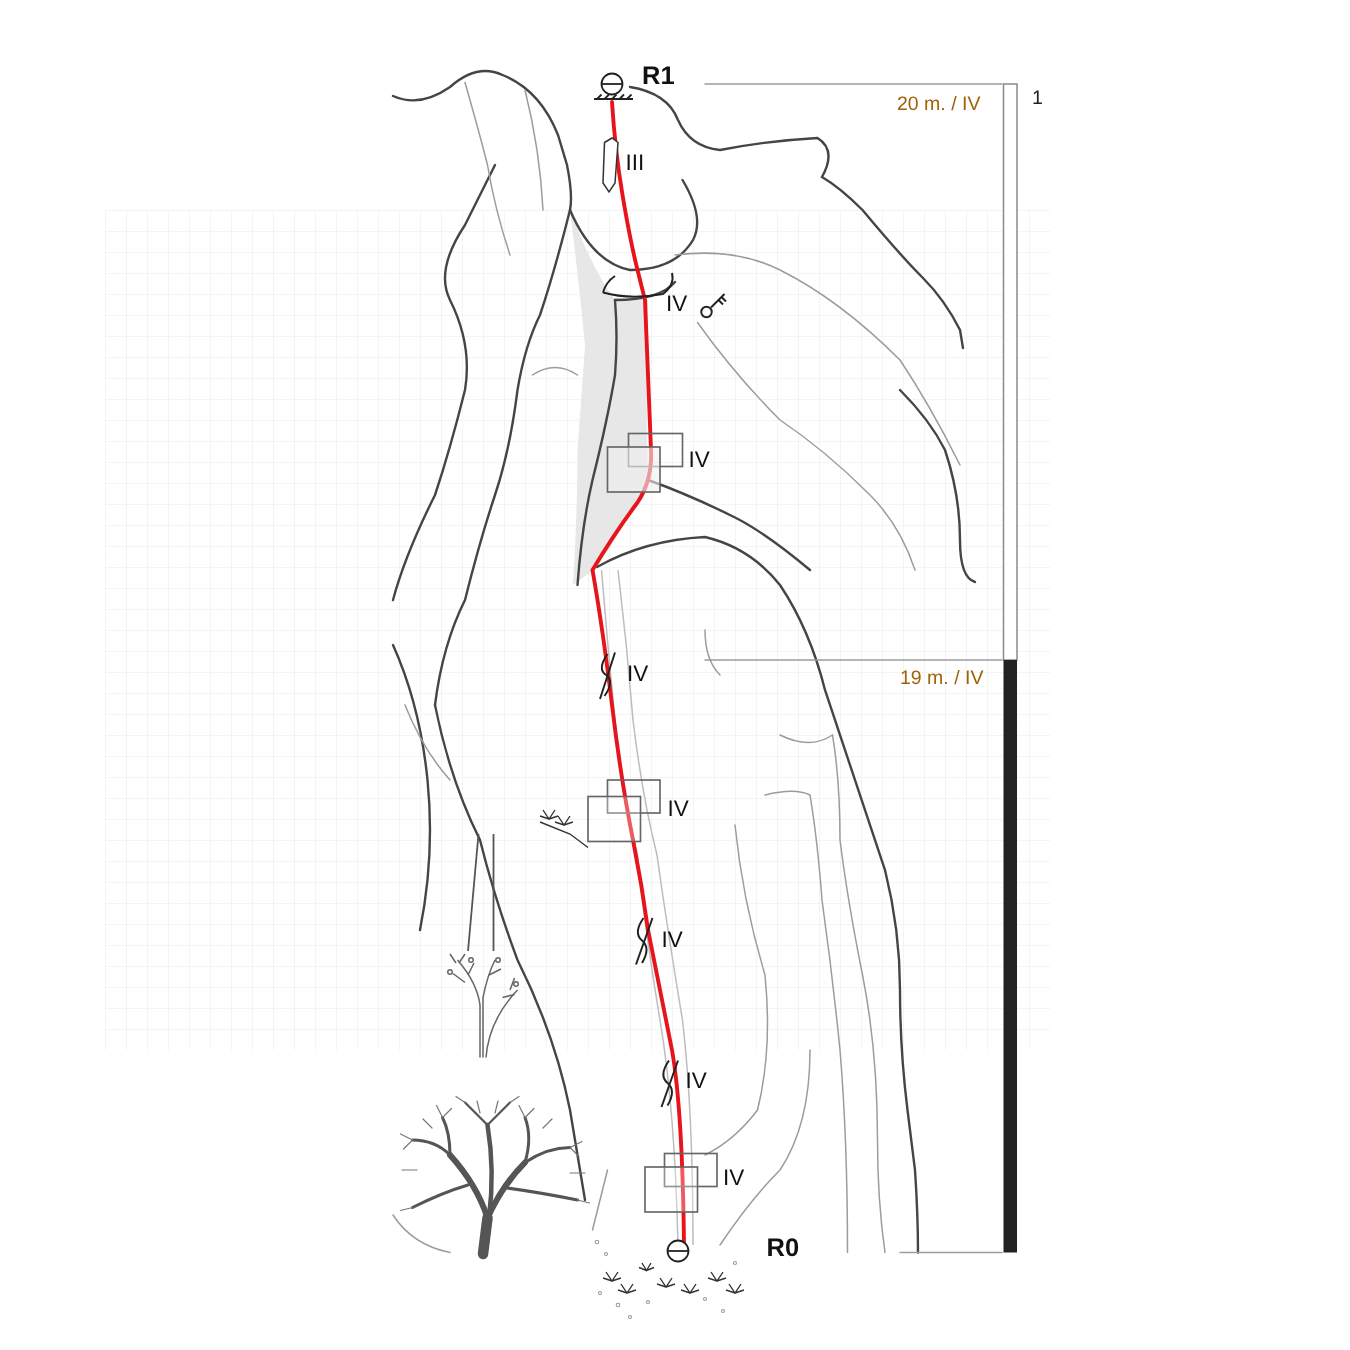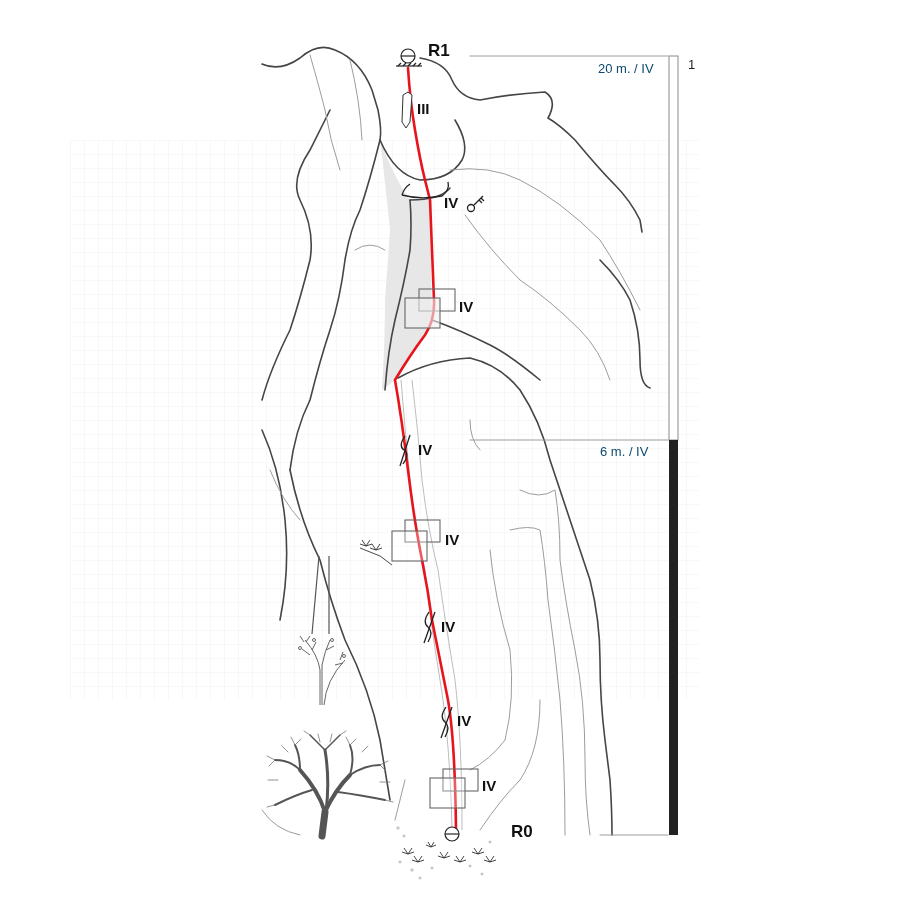--- a/index.html
+++ b/index.html
@@ -1,22 +1,22 @@
 <!DOCTYPE html>
 <html><head>
 <meta charset="utf-8">
 <style>
   html, body { margin:0; padding:0; background:#ffffff; }
   body { width:900px; height:900px; overflow:hidden; position:relative; font-family:"Liberation Sans", sans-serif; }
   #stage { position:absolute; left:0; top:0; width:900px; height:672px; }
   svg { position:absolute; left:0; top:0; }
   .lbl { position:absolute; font-family:"Liberation Sans", sans-serif; color:#111; white-space:nowrap; line-height:1; }
-  .grade { font-weight:bold; font-size:15px; }
+  .grade { font-weight:normal; font-size:15px; }
   .station { font-size:17px; font-weight:bold; }
-  .pitch { font-size:13px; color:#0c4a6e; }
+  .pitch { font-size:13px; color:#a16207; }
   .pnum { font-size:13px; color:#222; }
 </style>
 </head>
 <body>
 
 <div id="stage">
 
   <svg width="900" height="900" viewBox="0 0 900 900">
     <defs>
       <pattern id="grid" width="14" height="14" patternUnits="userSpaceOnUse">
@@ -195,15 +195,15 @@
   <span class="lbl grade" style="left:417px;top:101px;">III</span>
   <span class="lbl grade" style="left:444px;top:195px;">IV</span>
   <span class="lbl grade" style="left:459px;top:299px;">IV</span>
   <span class="lbl grade" style="left:418px;top:442px;">IV</span>
   <span class="lbl grade" style="left:445px;top:532px;">IV</span>
   <span class="lbl grade" style="left:441px;top:619px;">IV</span>
   <span class="lbl grade" style="left:457px;top:713px;">IV</span>
   <span class="lbl grade" style="left:482px;top:778px;">IV</span>
 
   <span class="lbl pitch" style="left:598px;top:62px;">20 m. / IV</span>
-  <span class="lbl pitch" style="left:600px;top:445px;">6 m. / IV</span>
+  <span class="lbl pitch" style="left:600px;top:445px;">19 m. / IV</span>
   <span class="lbl pnum" style="left:688px;top:58px;">1</span>
 </div>
 
 </body></html>

